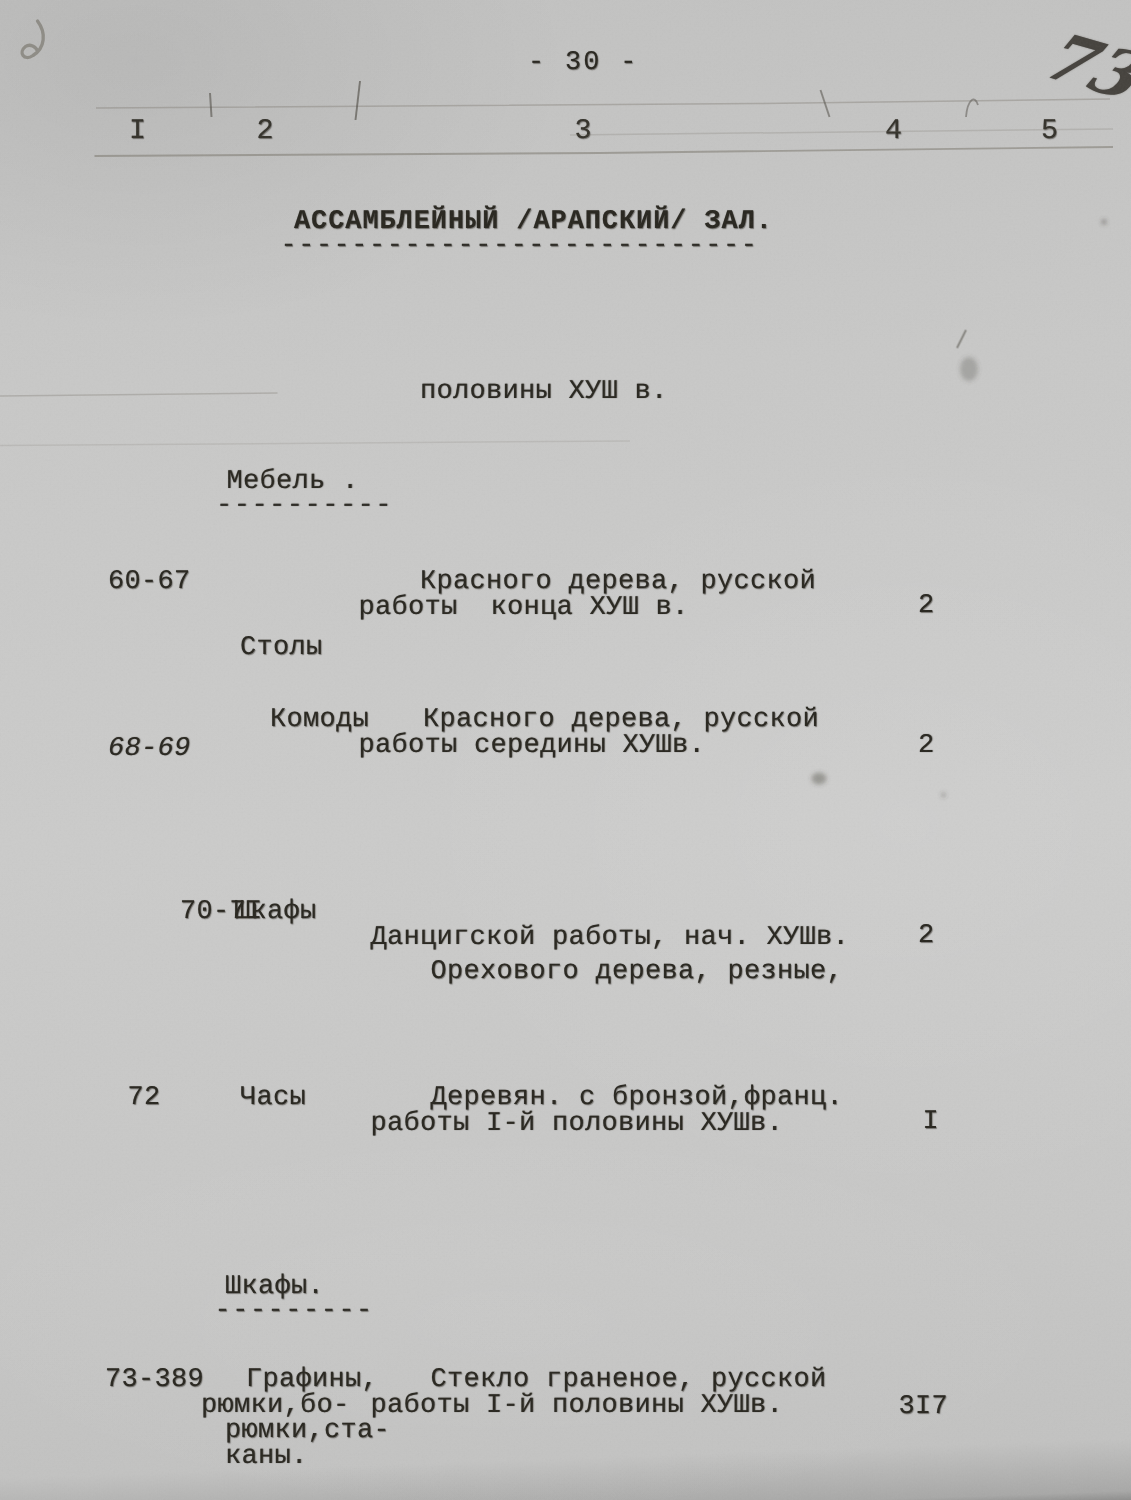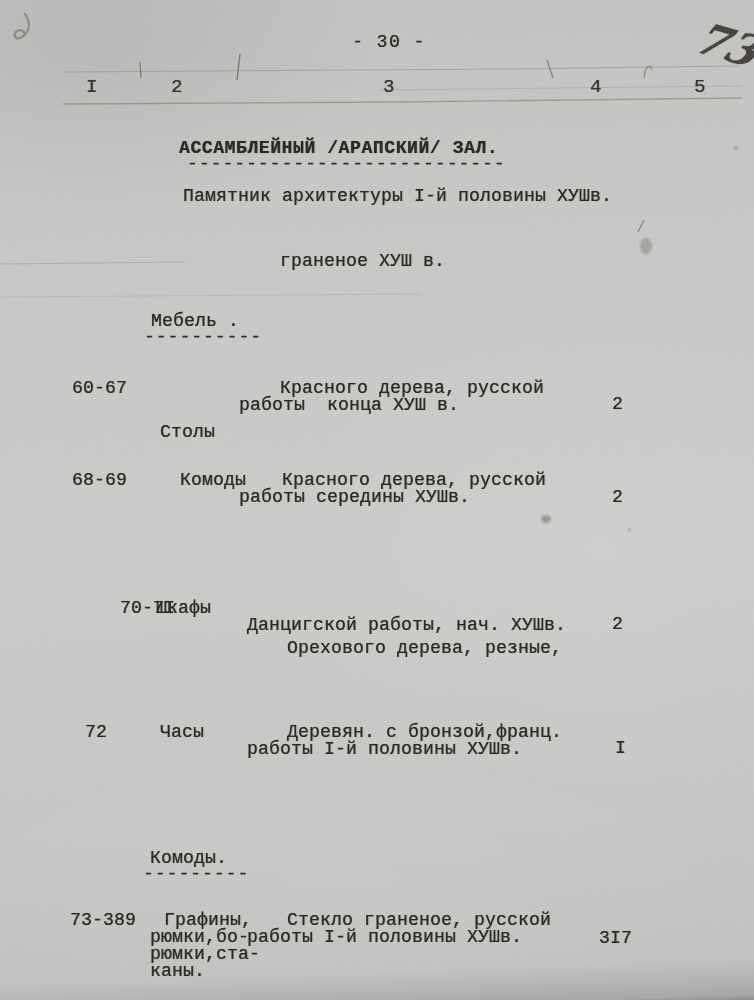--- a/index.html
+++ b/index.html
@@ -81,40 +81,39 @@
 
     <div class="t" style="left:352px;top:32px;letter-spacing:1.5px;">- 30 -</div>
     <div class="hw" style="left:700px;top:20px;">73</div>
 
     <div class="t ruler-label" style="left:86px;top:76px;">I</div>
     <div class="t ruler-label" style="left:171px;top:76px;">2</div>
     <div class="t ruler-label" style="left:383px;top:76px;">3</div>
     <div class="t ruler-label" style="left:590px;top:76px;">4</div>
     <div class="t ruler-label" style="left:694px;top:76px;">5</div>
 
-    <div class="t title" style="left:179px;top:138px;font-family:Liberation Mono, monospace;">АССАМБЛЕЙНЫЙ /АРАПСКИЙ/ ЗАЛ.</div>
+    <div class="t title" style="left:196px;top:138px;font-family:Liberation Mono, monospace;">АССАМБЛЕЙНЫЙ /АРАПСКИЙ/ ЗАЛ.</div>
     <div class="t dashes" style="left:187px;top:154px;">---------------------------</div>
 
-    <div class="t" style="left:183px;top:186px;">Памятник архитектуры I-й половины ХУШв.</div>
 
-    <div class="t" style="left:280px;top:251px;">граненое ХУШ в.</div>
+    <div class="t" style="left:280px;top:251px;">половины ХУШ в.</div>
 
     <div class="t" style="left:151px;top:311px;">Мебель .</div>
     <div class="t dashes" style="left:144px;top:327px;">----------</div>
 
     <div>
       <div class="t" style="left:72px;top:378px;">60-67</div>
       <div class="t" style="left:160px;top:378px;margin-top:44px;">Столы</div>
       <div class="t" style="left:280px;top:378px;">Красного дерева, русской</div>
       <div class="t" style="left:239px;top:395px;">работы  конца ХУШ в.</div>
       <div class="t" style="left:612px;top:394px;">2</div>
     </div>
 
     <div>
-      <div class="t" style="left:72px;top:470px;">68-69</div>
+      <div class="t" style="left:72px;top:489px;font-style:italic;">68-69</div>
       <div class="t" style="left:160px;top:470px;margin-left:20px;">Комоды</div>
       <div class="t" style="left:282px;top:470px;">Красного дерева, русской</div>
       <div class="t" style="left:239px;top:487px;text-align:center;">работы середины ХУШв.</div>
       <div class="t" style="left:612px;top:487px;">2</div>
     </div>
 
     <div>
       <div class="t" style="left:88px;top:598px;margin-left:32px;">70-7I</div>
       <div class="t" style="left:156px;top:598px;">Шкафы</div>
       <div class="t" style="left:287px;top:604px;margin-top:34px;">Орехового дерева, резные,</div>
@@ -123,27 +122,27 @@
     </div>
 
     <div>
       <div class="t" style="left:85px;top:722px;">72</div>
       <div class="t" style="left:160px;top:722px;">Часы</div>
       <div class="t" style="left:287px;top:722px;">Деревян. с бронзой,франц.</div>
       <div class="t" style="left:247px;top:739px;">работы I-й половины ХУШв.</div>
       <div class="t" style="left:615px;top:738px;">I</div>
     </div>
 
-    <div class="t" style="left:150px;top:848px;">Комоды.</div>
+    <div class="t" style="left:150px;top:848px;">Шкафы.</div>
     <div class="t dashes" style="left:143px;top:864px;">---------</div>
 
     <div>
       <div class="t" style="left:70px;top:910px;">73-389</div>
       <div class="t" style="left:164px;top:910px;">Графины,</div>
-      <div class="t" style="left:150px;top:927px;text-align:center;">рюмки,бо-</div>
+      <div class="t" style="left:134px;top:927px;text-align:center;">рюмки,бо-</div>
       <div class="t" style="left:150px;top:944px;">рюмки,ста-</div>
       <div class="t" style="left:150px;top:961px;">каны.</div>
       <div class="t" style="left:287px;top:910px;">Стекло граненое, русской</div>
       <div class="t" style="left:247px;top:927px;">работы I-й половины ХУШв.</div>
       <div class="t" style="left:599px;top:928px;">3I7</div>
     </div>
 
   </div>
 </div>
 

